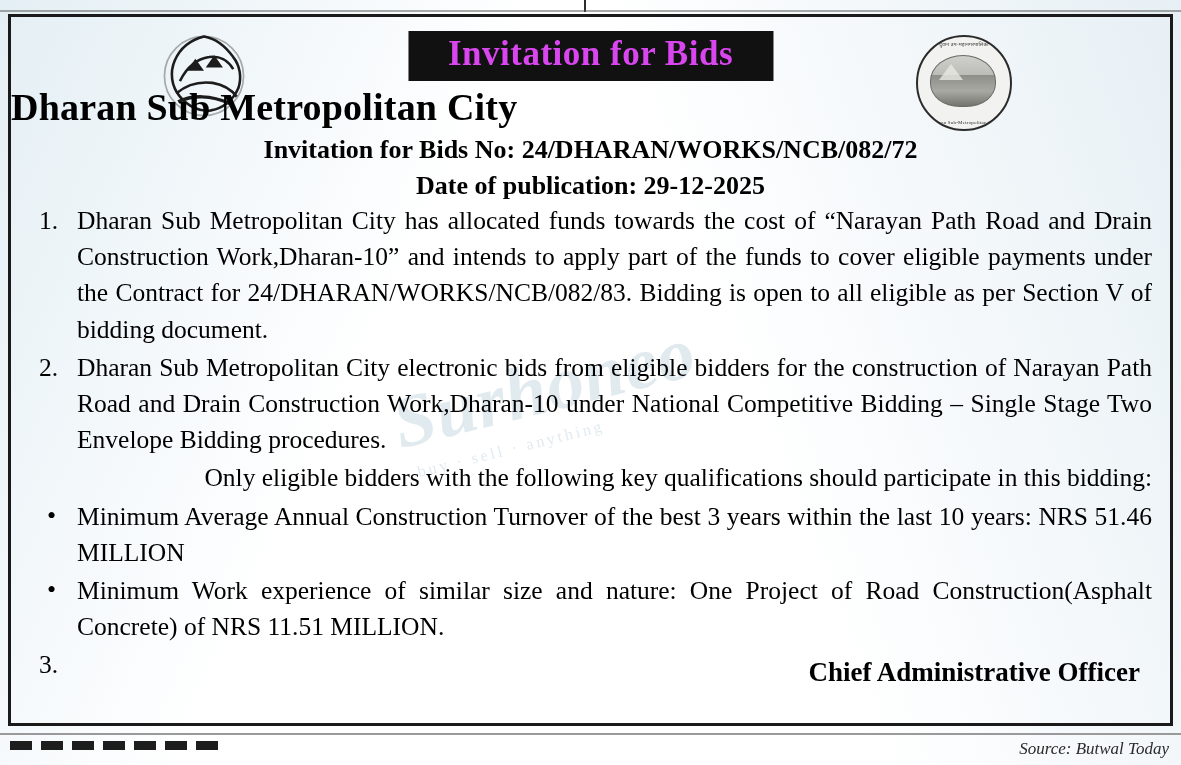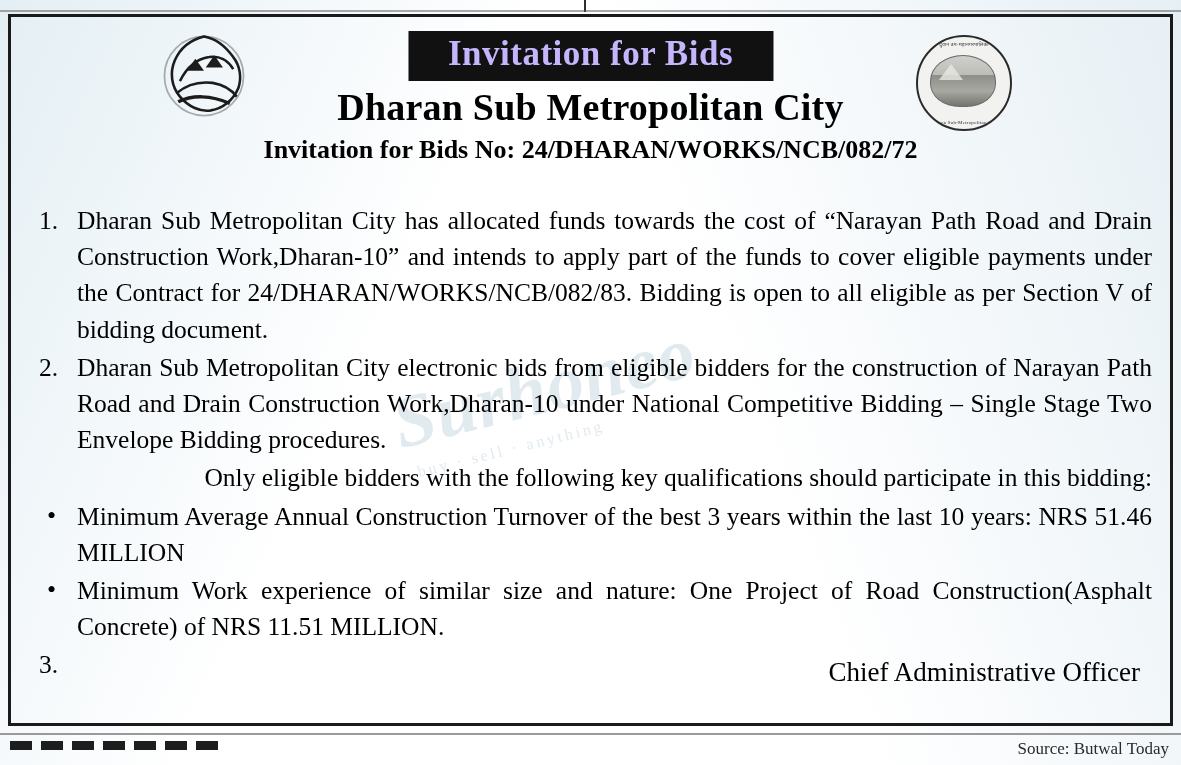--- a/index.html
+++ b/index.html
@@ -132,35 +132,35 @@
     border-bottom: 16px solid #e8e8e4;
     opacity: 0.8;
   }
 
   .title-band {
     position: absolute;
     left: 50%;
     transform: translateX(-50%);
     top: 14px;
     background: #111111;
-    color: #c4b5fd;
+    color: #d946ef;
     padding: 4px 40px 7px 40px;
     font-size: 35px;
     font-weight: bold;
     letter-spacing: 0.5px;
     line-height: 1.1;
     white-space: nowrap;
   }
 
   .city-name {
     position: absolute;
     left: 0;
     right: 0;
     top: 68px;
-    text-align: center;
+    text-align: left;
     font-size: 38px;
     font-weight: bold;
     letter-spacing: 0.2px;
   }
 
   .ifb-no {
     position: absolute;
     left: 0; right: 0;
     top: 118px;
     text-align: center;
@@ -225,21 +225,21 @@
     position: absolute;
     left: 14px;
     top: -1px;
     font-size: 26px;
     line-height: 1.42;
   }
 
   .signoff {
     text-align: right;
     font-size: 27px;
-    font-weight: normal;
+    font-weight: bold;
     padding: 6px 12px 0 0;
   }
 
   .footer-dashes {
     position: absolute;
     left: 10px;
     bottom: 14px;
     width: 250px;
     height: 12px;
     display: flex;
@@ -251,20 +251,21 @@
     width: 22px;
     height: 9px;
     background: #1d1d1d;
   }
 
   .source {
     position: absolute;
     right: 12px;
     bottom: 6px;
     font-size: 17px;
+    font-style: italic;
     color: #2a2a2a;
     font-family: "Liberation Serif", serif;
   }
   .footer-rule {
     position: absolute;
     left: 0;
     right: 0;
     bottom: 30px;
     height: 2px;
     background: #9a9a9a;
@@ -298,20 +299,21 @@
 
     <div class="emblem-right">
       <div class="ring-text top">दुवान उप-महानगरपालिका</div>
       <div class="inner"></div>
       <div class="ring-text bottom">Dharan Sub-Metropolitan City</div>
     </div>
 
     <div class="title-band">Invitation for Bids</div>
     <div class="city-name">Dharan Sub Metropolitan City</div>
     <div class="ifb-no">Invitation for Bids No: 24/DHARAN/WORKS/NCB/082/72</div>
+    <div class="pub-date">Date of publication: 29-12-2025</div>
   </div>
 
   <div class="body">
 
     <ol class="numbered">
       <li>
         <span class="marker">1.</span>
         <span>Dharan Sub Metropolitan City has allocated funds towards the cost of  “Narayan Path Road and Drain Construction Work,Dharan-10” and intends to apply part of the funds to cover eligible payments under the Contract for 24/DHARAN/WORKS/NCB/082/83. Bidding is open to all eligible as per Section V of bidding document.</span>
       </li>
       <li>

